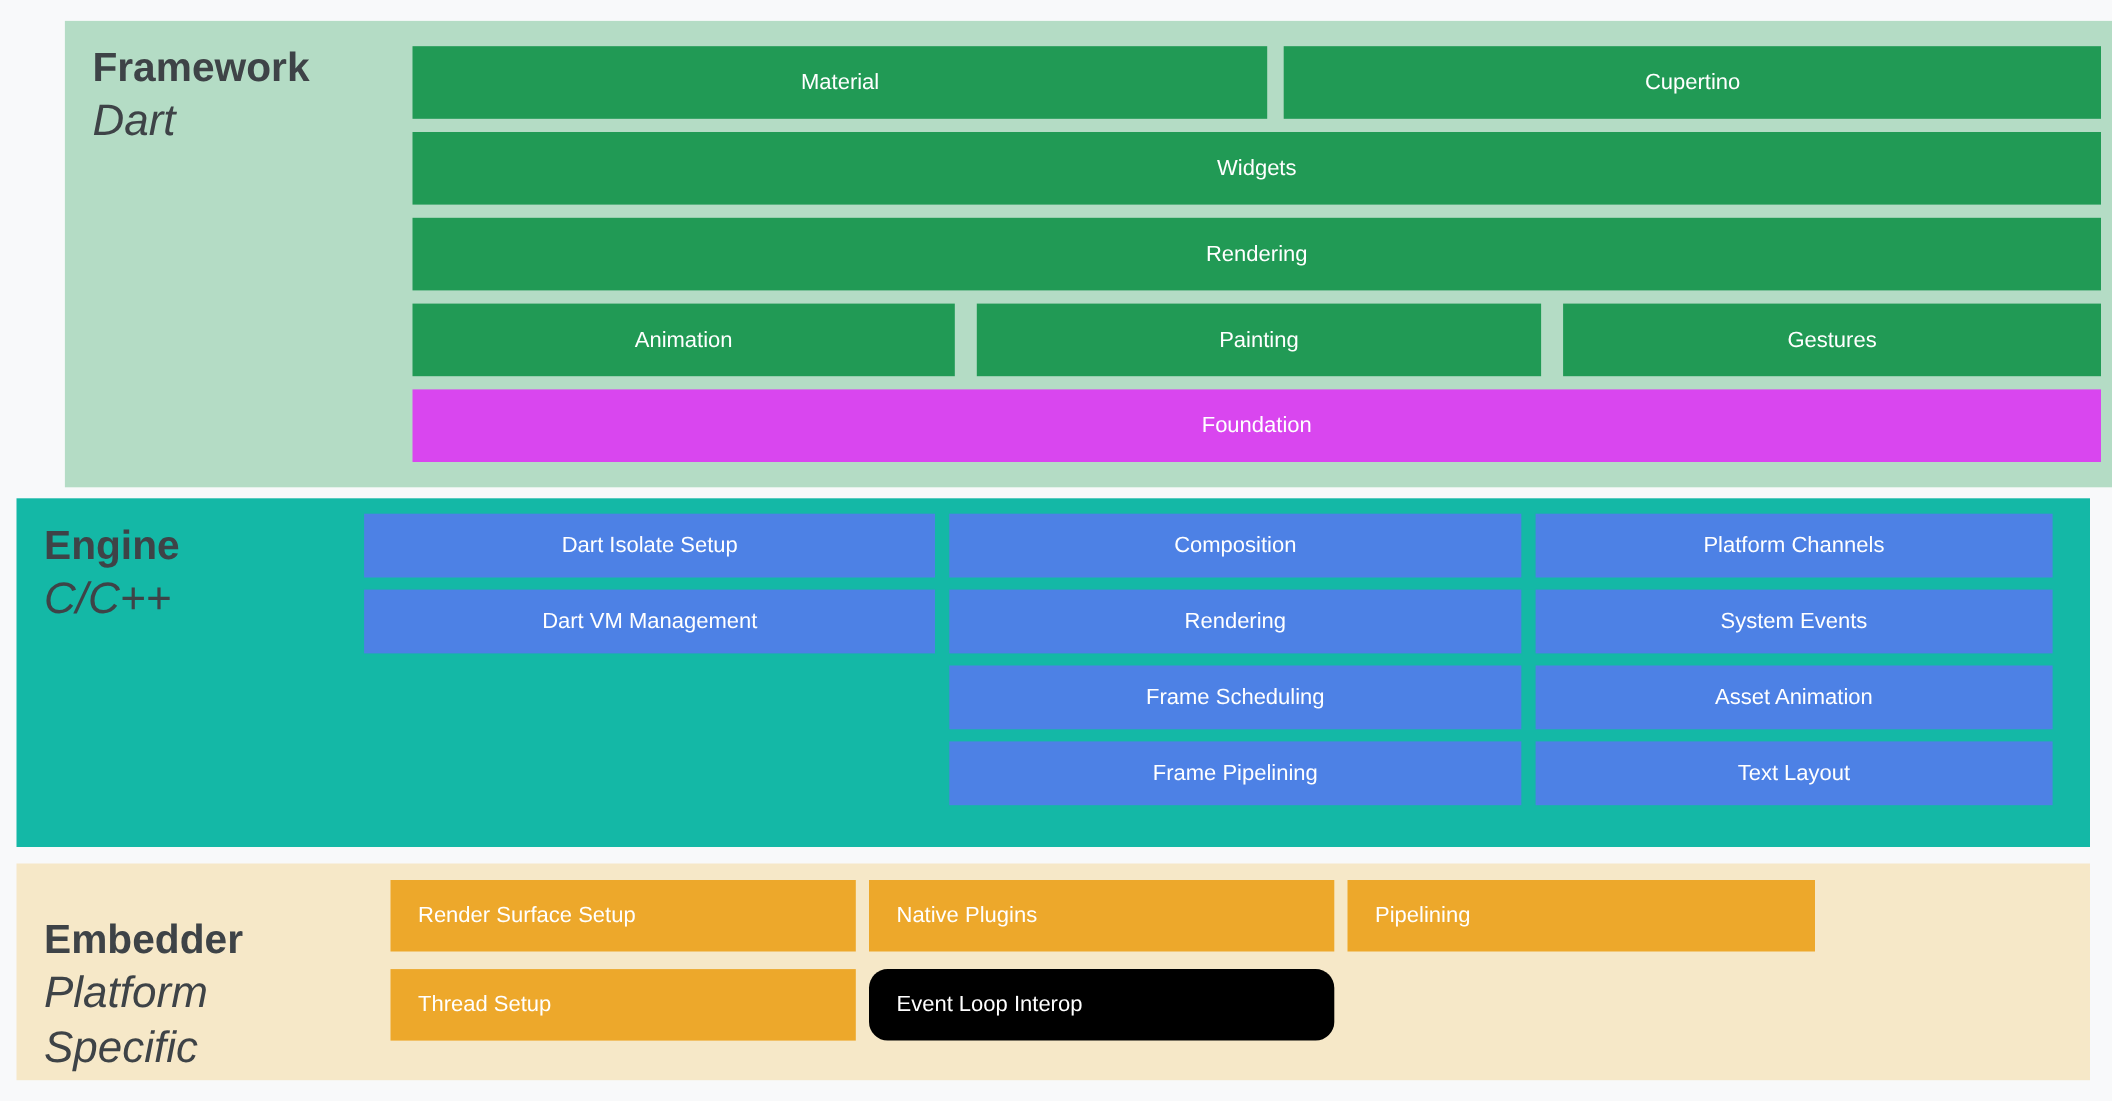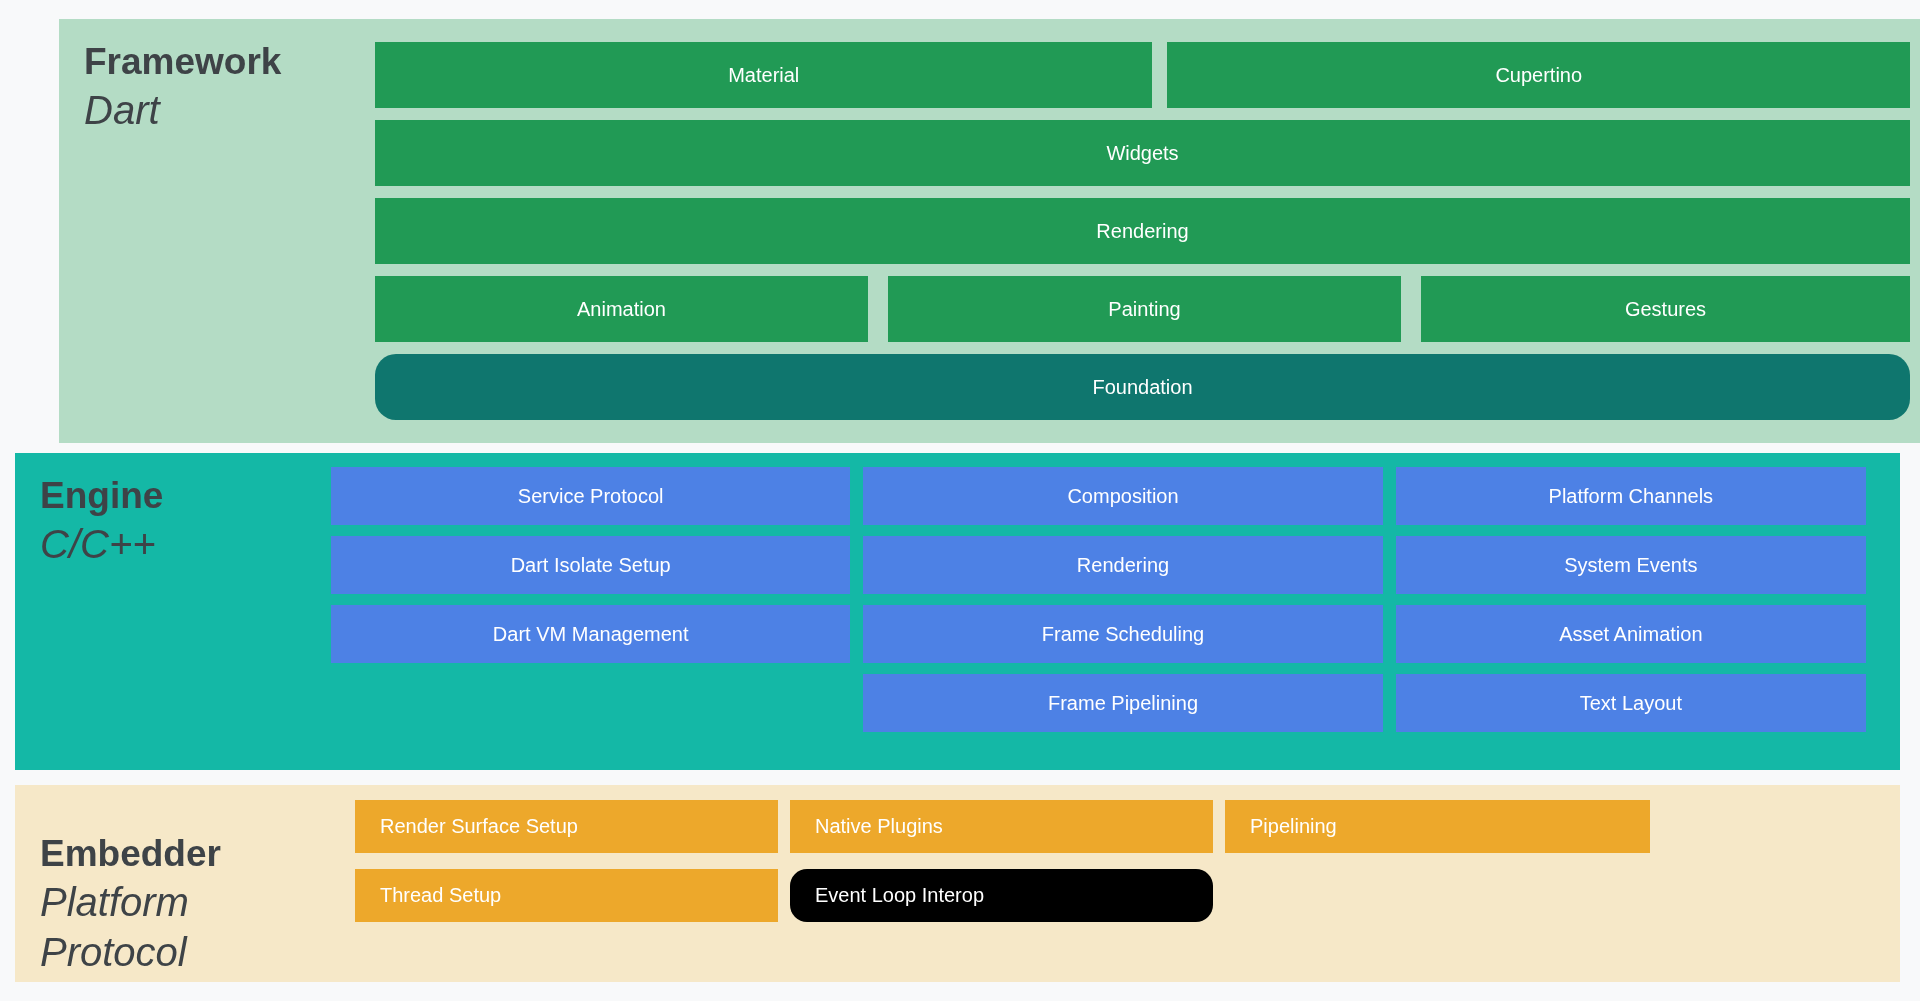--- a/index.html
+++ b/index.html
@@ -52,21 +52,21 @@
   .layer-engine .bars {
     padding-top: 14px;
     display: grid; grid-template-columns: 519fr 519fr 470fr;
     gap: 0 13px; align-content: start;
   }
   .layer-engine .col { display: flex; flex-direction: column; gap: 11px; }
   .layer-engine .col .bar { height: 58px; }
 
   
   .layer-embedder .bars { padding-top: 15px; padding-left: 24px; display: flex; flex-direction: column; gap: 16px; }
-  .layer-embedder .row { display: flex; gap: 12px; height: 53px; }
+  .layer-embedder .row { display: flex; gap: 12px; height: 65px; }
   .layer-embedder .row .bar { flex: 0 0 423px; justify-content: flex-start; padding-left: 25px; }
   .layer-embedder .row:nth-child(1) .bar:nth-child(3) { flex-basis: 425px; }
 </style>
 </head>
 <body>
 
 <div class="page">
 
   <section class="layer layer-framework" style="background: rgb(180, 220, 197);">
     <div class="label">
@@ -83,33 +83,32 @@
         </div>
         <div class="row">
           <div class="bar" style="background: rgb(33, 154, 85);">Rendering</div>
         </div>
         <div class="row">
           <div class="bar" style="background: rgb(33, 154, 85);">Animation</div>
           <div class="bar" style="background: rgb(33, 154, 85);">Painting</div>
           <div class="bar" style="background: rgb(33, 154, 85);">Gestures</div>
         </div>
         <div class="row">
-          <div class="bar" style="background: #0f766e; border-radius: 21px;">Foundation</div>
+          <div class="bar" style="background: #d946ef;">Foundation</div>
         </div>
       </div>
   </section>
 
   <section class="layer layer-engine" style="background: #14b8a6;">
     <div class="label">
       <div class="title">Engine</div>
       <div class="subtitle">C/C++</div>
     </div>
     <div class="bars">
         <div class="col">
-          <div class="bar" style="background: rgb(77, 129, 229);">Service Protocol</div>
           <div class="bar" style="background: rgb(77, 129, 229);">Dart Isolate Setup</div>
           <div class="bar" style="background: rgb(77, 129, 229);">Dart VM Management</div>
         </div>
         <div class="col">
           <div class="bar" style="background: rgb(77, 129, 229);">Composition</div>
           <div class="bar" style="background: rgb(77, 129, 229);">Rendering</div>
           <div class="bar" style="background: rgb(77, 129, 229);">Frame Scheduling</div>
           <div class="bar" style="background: rgb(77, 129, 229);">Frame Pipelining</div>
         </div>
         <div class="col">
@@ -117,21 +116,21 @@
           <div class="bar" style="background: rgb(77, 129, 229);">System Events</div>
           <div class="bar" style="background: rgb(77, 129, 229);">Asset Animation</div>
           <div class="bar" style="background: rgb(77, 129, 229);">Text Layout</div>
         </div>
       </div>
   </section>
 
   <section class="layer layer-embedder" style="background: rgb(246, 232, 200);">
     <div class="label">
       <div class="title">Embedder</div>
-      <div class="subtitle">Platform Protocol</div>
+      <div class="subtitle">Platform Specific</div>
     </div>
     <div class="bars">
         <div class="row">
           <div class="bar" style="background: rgb(237, 168, 43);">Render Surface Setup</div>
           <div class="bar" style="background: rgb(237, 168, 43);">Native Plugins</div>
           <div class="bar" style="background: rgb(237, 168, 43);">Pipelining</div>
         </div>
         <div class="row">
           <div class="bar" style="background: rgb(237, 168, 43);">Thread Setup</div>
           <div class="bar" style="background: #000000; border-radius: 17px;">Event Loop Interop</div>

